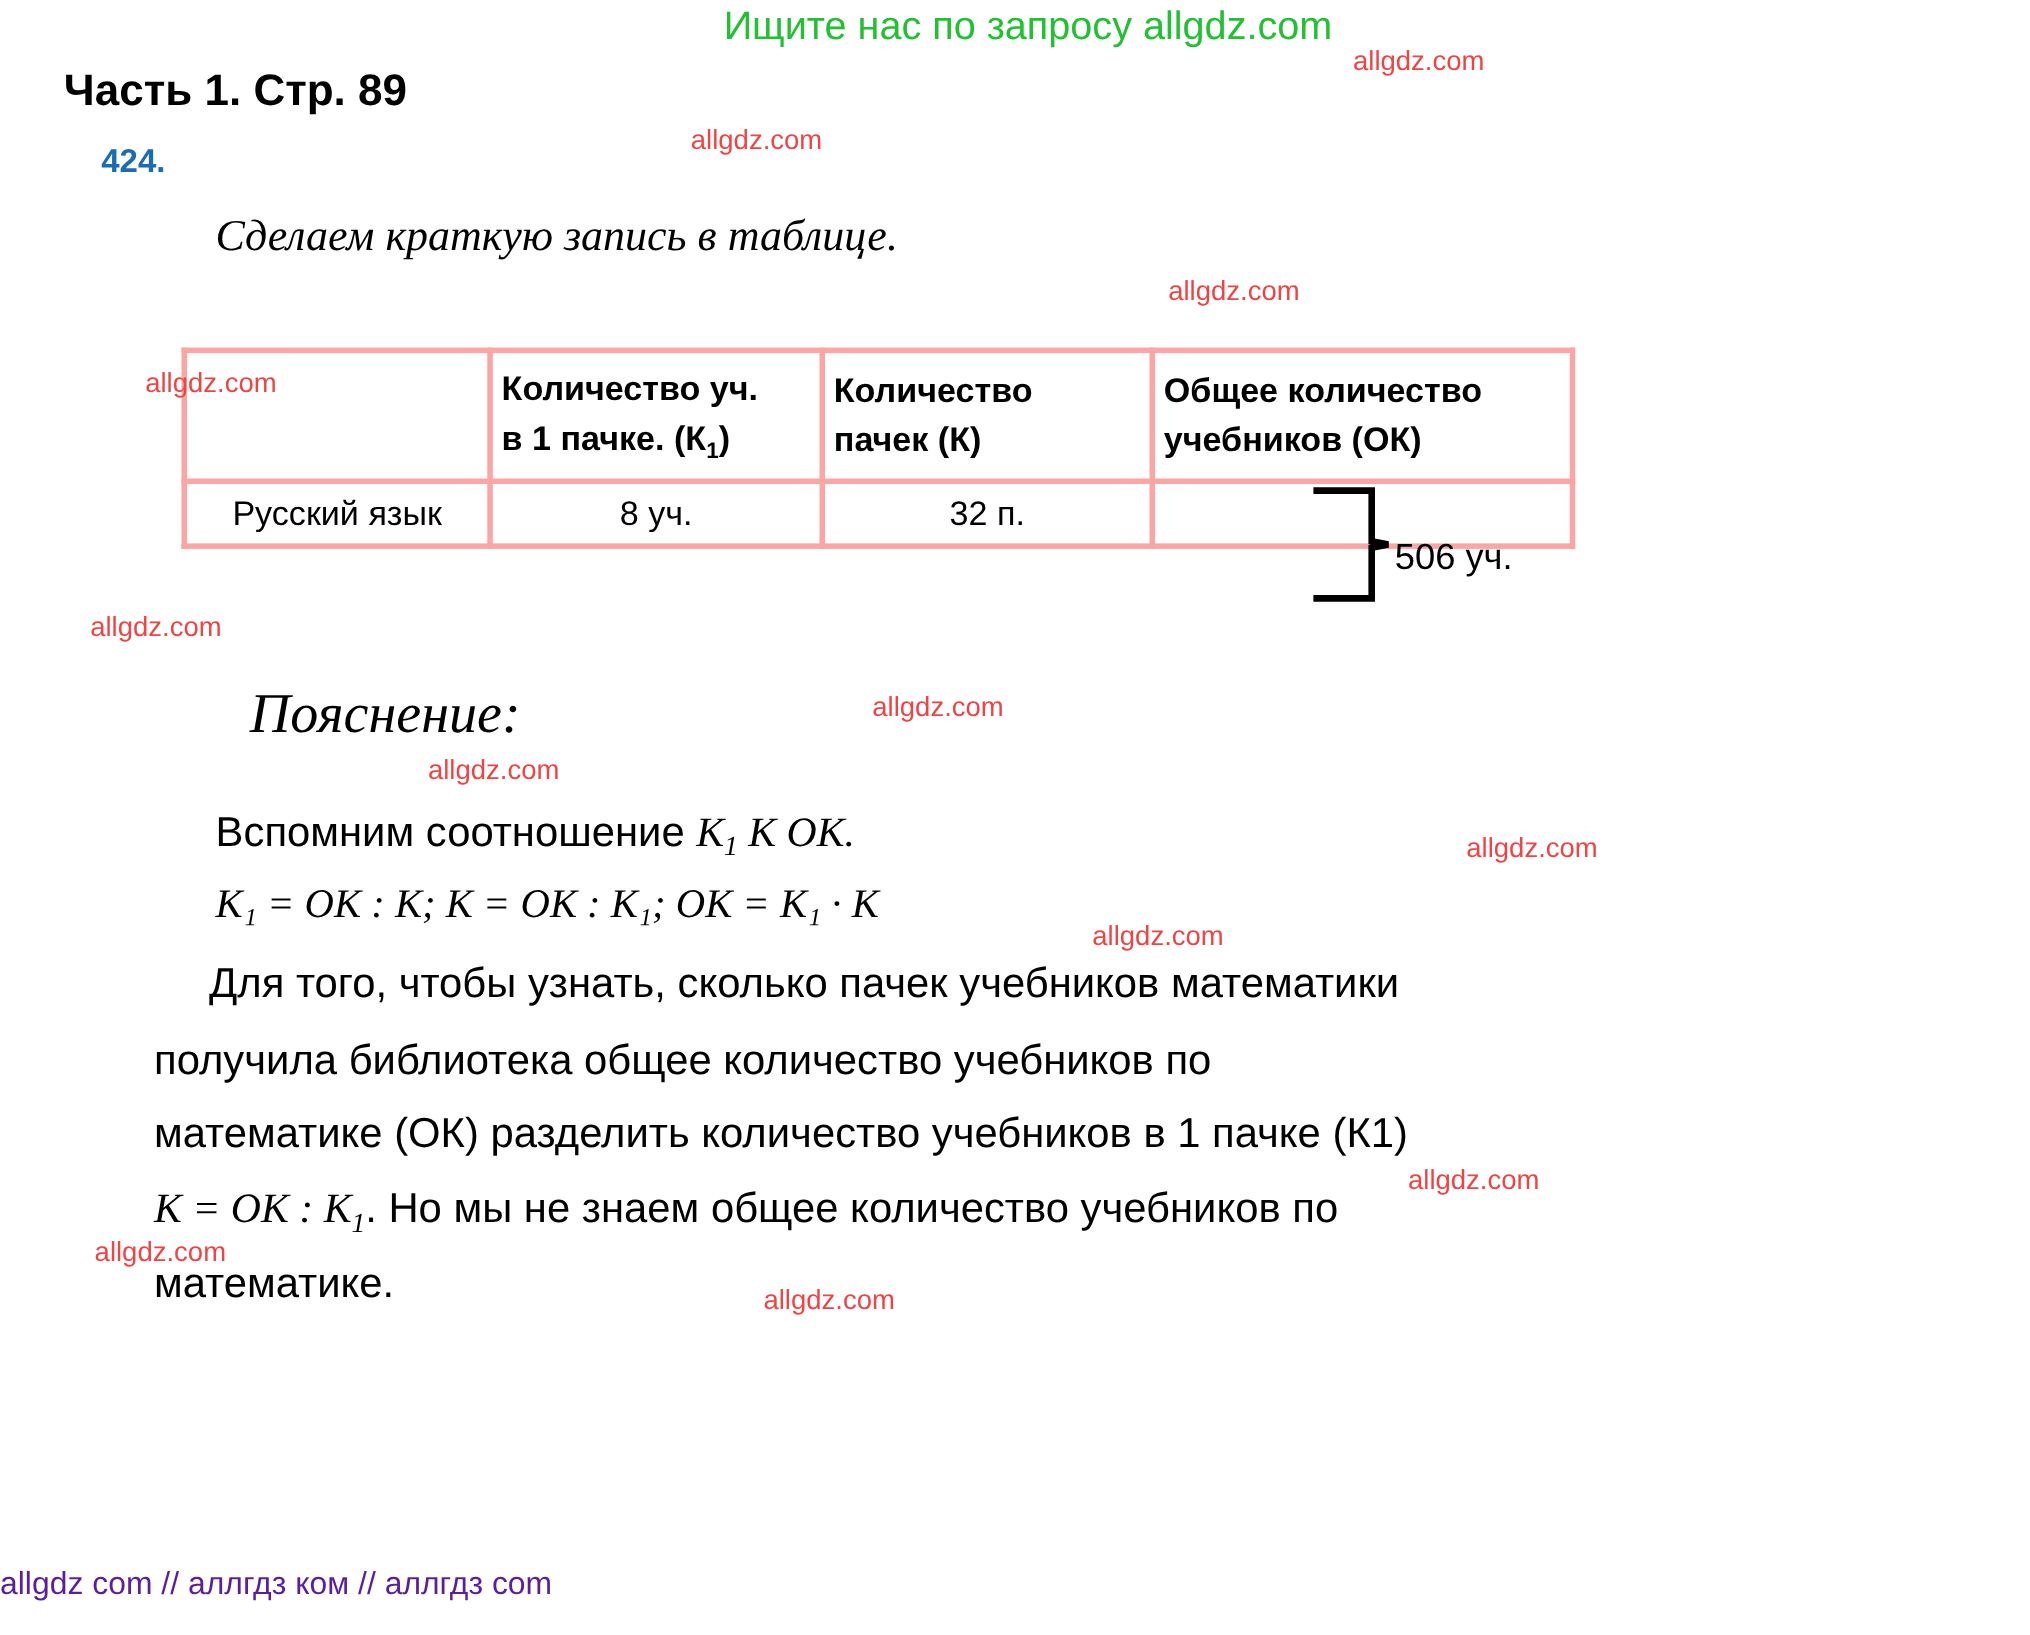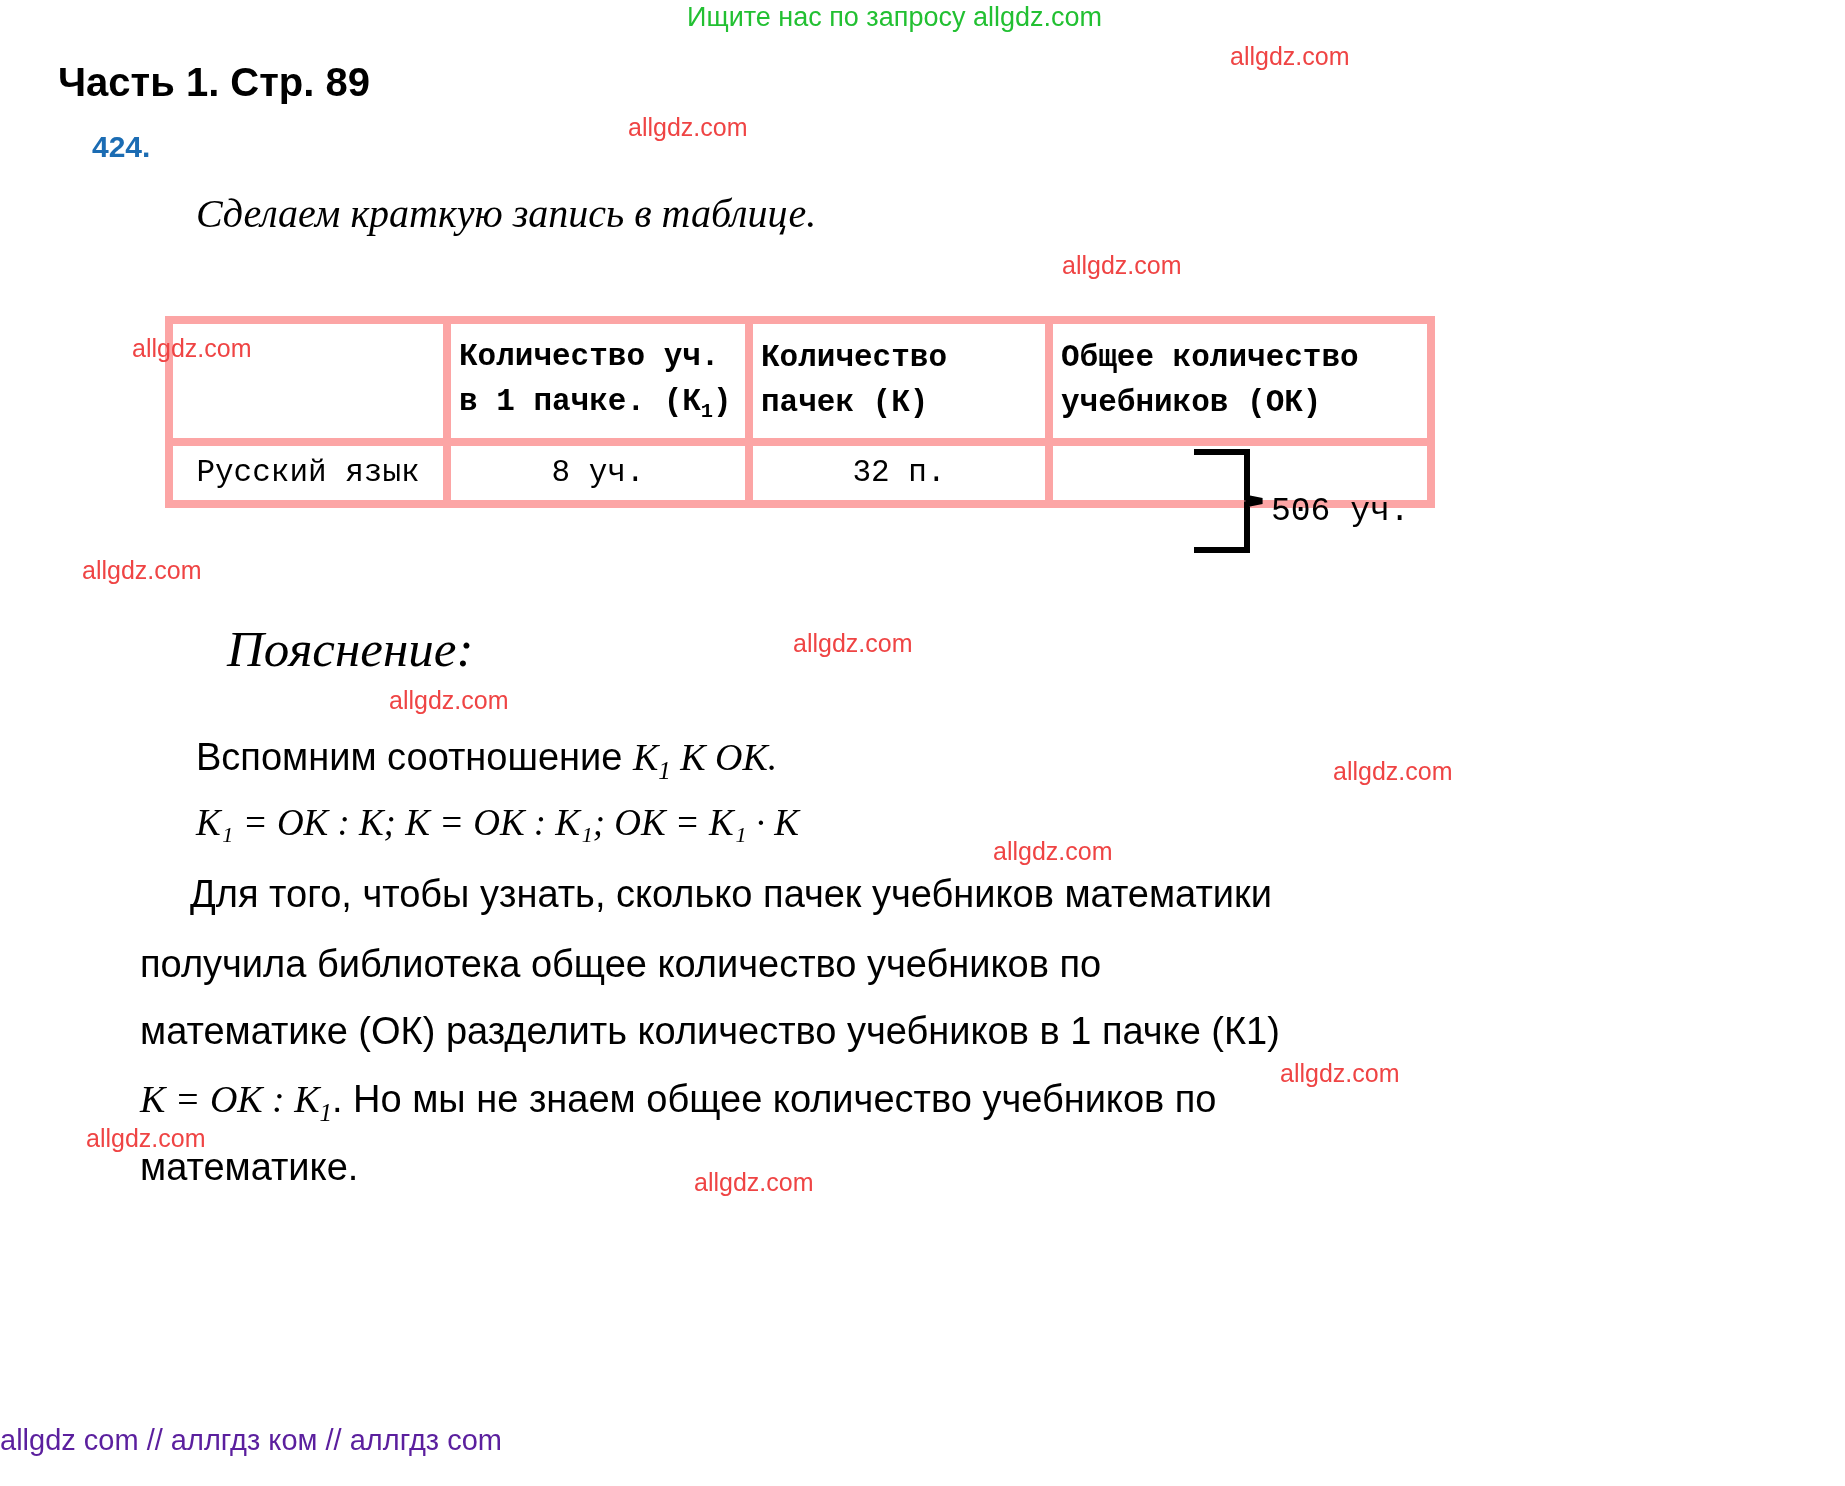--- a/index.html
+++ b/index.html
@@ -28,24 +28,25 @@
     pointer-events: none;
   }
 
   
   #top-banner {
     position: absolute;
     top: 2px;
     left: 0;
     width: 1789px;
     text-align: center;
-    font-size: 27px;
+    font-size: 36px;
     color: #22c032;
     font-family: "Liberation Sans", sans-serif;
     white-space: nowrap;
+    padding-left: 40px;
   }
 
   
   #page-heading {
     position: absolute;
     left: 58px;
     top: 60px;
     font-size: 40px;
     font-weight: bold;
     white-space: nowrap;
@@ -76,25 +77,25 @@
   #short-record-table {
     position: absolute;
     left: 165px;
     top: 316px;
     width: 1262px;
     border-collapse: collapse;
     table-layout: fixed;
   }
   #short-record-table td,
   #short-record-table th {
-    border: 8px solid #fca5a5;
+    border: 5px solid #fca5a5;
     padding: 0;
     text-align: center;
     vertical-align: middle;
-    font-family: Liberation Mono, monospace;
+    font-family: Liberation Sans, sans-serif;
   }
   .col-name   { width: 278px; }
   .col-k1     { width: 302px; }
   .col-k      { width: 300px; }
   .col-ok     { width: 382px; }
 
   .th-cell {
     height: 106px;
     font-size: 31px;
     font-weight: bold;

